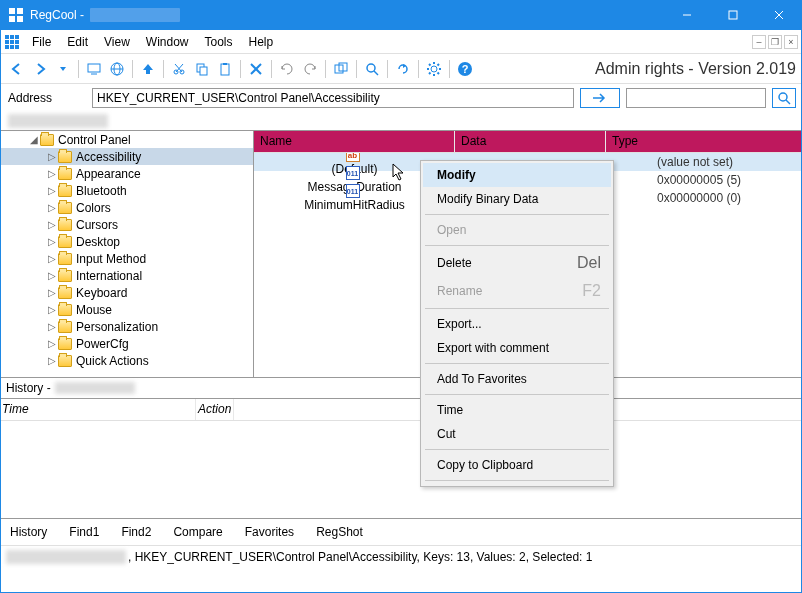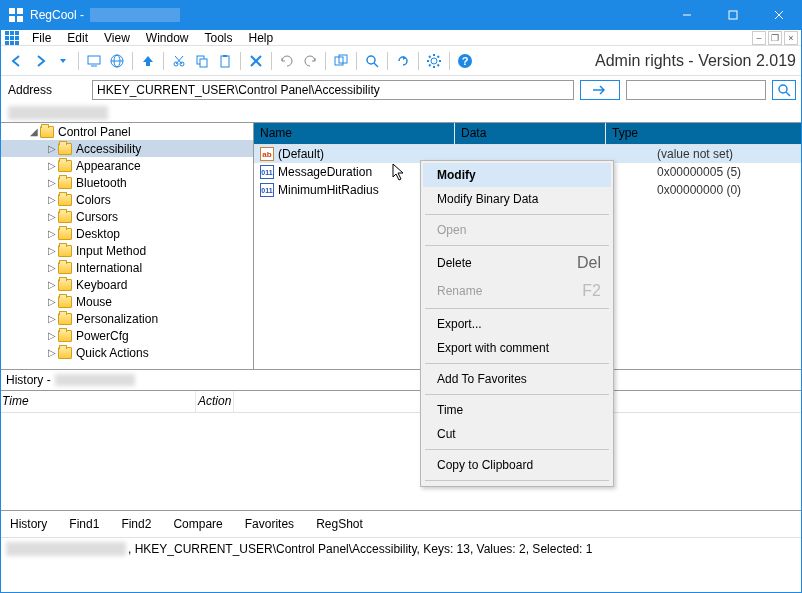--- a/index.html
+++ b/index.html
@@ -5,21 +5,21 @@
   * { box-sizing: border-box; margin: 0; padding: 0; }
   body { font-family: "Segoe UI", Tahoma, sans-serif; font-size: 12px; background: #fff; color: #000; width: 802px; height: 593px; overflow: hidden; position: relative; }
 
   .titlebar { background: #1e88e5; color: #fff; height: 30px; display: flex; align-items: center; padding: 0 0 0 8px; justify-content: center; }
   .titlebar .app-icon { width: 16px; height: 16px; margin-right: 6px; }
   .titlebar .title { font-size: 12px; }
   .titlebar .redacted-title { background: #52a0ea; width: 90px; height: 14px; margin-left: 6px; border-radius: 1px; filter: blur(0.5px);}
   .titlebar .controls { margin-left: auto; display: flex; }
   .titlebar .controls div { width: 46px; height: 30px; display: flex; align-items: center; justify-content: center; }
 
-  .menubar { display: flex; align-items: center; height: 16px; background: #fff; border-bottom: 1px solid #e0e0e0; padding: 0 4px; position: relative; }
+  .menubar { display: flex; align-items: center; height: 24px; background: #fff; border-bottom: 1px solid #e0e0e0; padding: 0 4px; position: relative; }
   .menubar .menu-grid-icon { width: 16px; height: 16px; margin-right: 4px; }
   .menubar .menu-item { padding: 2px 8px; cursor: default; }
   .menubar .mdi-controls { position: absolute; right: 4px; display: flex; gap: 2px; }
   .menubar .mdi-controls div { width: 14px; height: 14px; display: flex; align-items: center; justify-content: center; font-size: 9px; color: #555; border:1px solid #ccc; }
 
   .toolbar { display: flex; align-items: center; height: 30px; padding: 2px 6px; border-bottom: 1px solid #e0e0e0; gap: 1px; position: relative; }
   .toolbar .tool-button { width: 22px; height: 22px; display: flex; align-items: center; justify-content: center; border-radius: 2px; }
   .toolbar .sep { width: 1px; height: 18px; background: #ccc; margin: 0 3px; }
   .toolbar .rights { margin-left: auto; color: #333; font-size: 16px; }
 
@@ -41,32 +41,32 @@
   .tree-panel::-webkit-scrollbar-button { background:#f0f0f0; height:17px;}
   .tree-item { display: flex; align-items: center; height: 17px; padding-left: 48px; cursor: default; white-space:nowrap;}
   .tree-item.selected { background: #c8d8e8; }
   .tree-item.root { padding-left: 30px; }
   .tree-item .caret { width: 10px; display:inline-block; color:#666; font-size:10px;}
   .tree-item .folder-icon { width: 14px; height: 12px; margin-right: 4px; background: linear-gradient(#ffe79c,#ffc93c); border-radius: 1px; border:1px solid #d4a017; display:inline-block; position:relative;}
   .tree-item .folder-icon::before{ content:""; position:absolute; top:-3px; left:0; width:6px; height:3px; background:#ffe79c; border:1px solid #d4a017; border-bottom:none; border-radius:1px 1px 0 0;}
 
   .list-panel { flex: 1; display: flex; flex-direction: column; overflow:hidden;}
   .list-header { display: flex; height: 22px; border-bottom: 1px solid #e0e0e0; }
-  .list-header .col { padding: 3px 6px; border-right: 1px solid #e8e8e8; background:#0369a1;}
+  .list-header .col { padding: 3px 6px; border-right: 1px solid #e8e8e8; background:#be185d;}
   .list-header .col-name { width: 201px; }
   .list-header .col-type { width: 196px; }
   .list-header .col-data { flex: 1; }
   .list-body { flex: 1; overflow-x: scroll; overflow-y: hidden; }
   .list-body::-webkit-scrollbar { height: 17px; }
   .list-body::-webkit-scrollbar-track { background: #f0f0f0; }
   .list-body::-webkit-scrollbar-thumb { background: #c1c1c1; }
   .list-body::-webkit-scrollbar-button { background:#f0f0f0; width:17px;}
   .list-row { display: flex; height: 18px; align-items: center; }
   .list-row.selected { background: #d6e8f7; }
-  .list-row .cell { padding: 0 6px; white-space:nowrap; overflow:hidden;}
+  .list-row .cell { padding: 0 6px; white-space:nowrap; overflow:hidden;flex-direction:column;}
   .list-row .cell-name { width: 201px; display:flex; align-items:center; }
   .list-row .cell-type { width: 196px; }
   .list-row .cell-data { flex: 1; color:#333;}
   .val-icon-sz { width:14px; height:14px; margin-right:4px; border:1px solid #d08030; background:#fff; font-size:8px; font-weight:bold; display:flex; align-items:center; justify-content:center; color:#d04010;}
   .val-icon-dw { width:14px; height:14px; margin-right:4px; border:1px solid #3060c0; background:#fff; font-size:7px; font-weight:bold; display:flex; align-items:center; justify-content:center; color:#2050b0;}
 
   .hist-header { padding: 3px 6px; border-bottom: 1px solid #999; display:flex; align-items:center;}
   .hist-header .blur { width: 80px; height: 12px; background: #ddd; filter: blur(2px); margin-left:4px;}
 
   .hist-panel { height: 120px; border-bottom: 1px solid #999; display:flex; flex-direction:column;}

